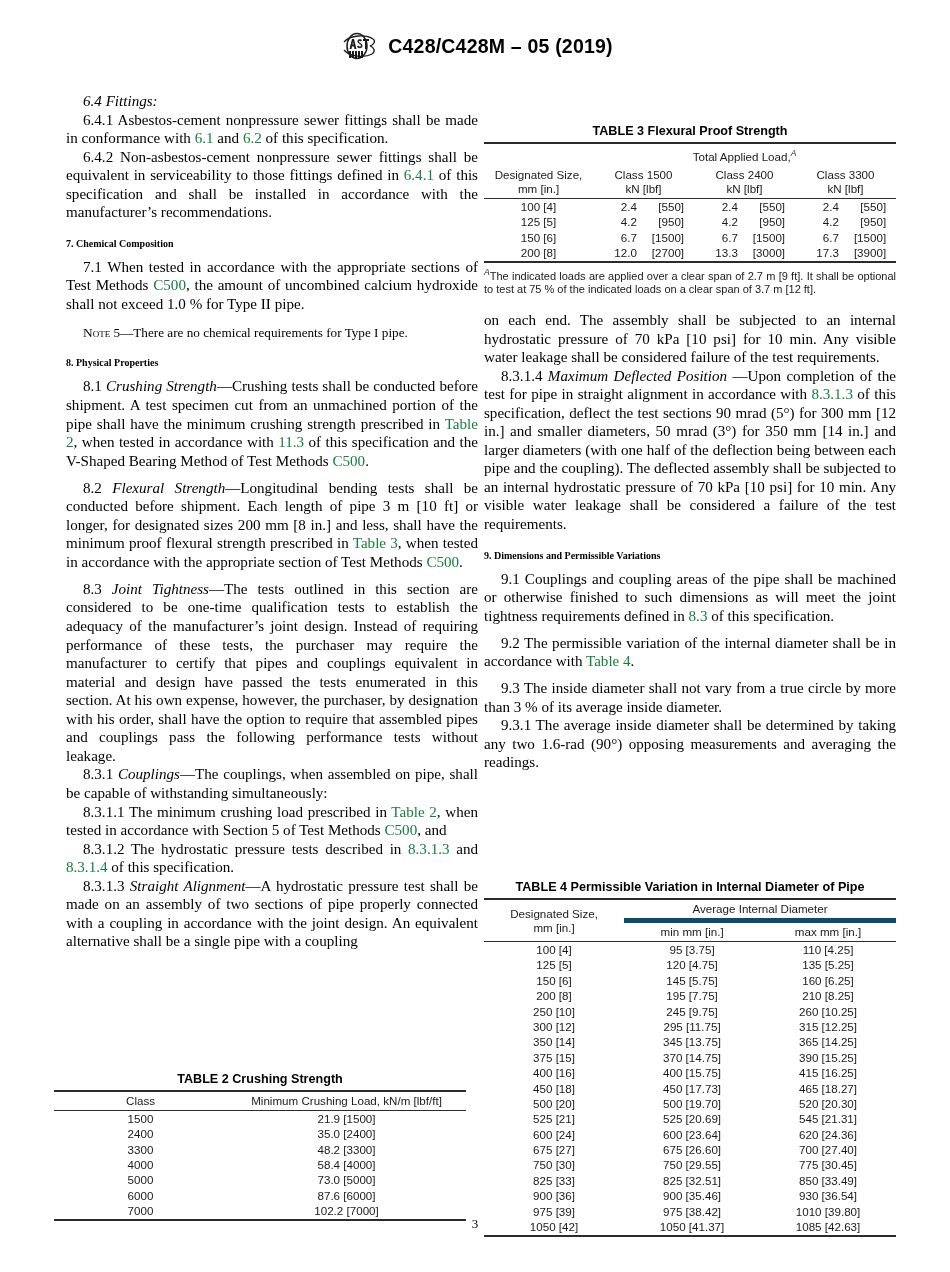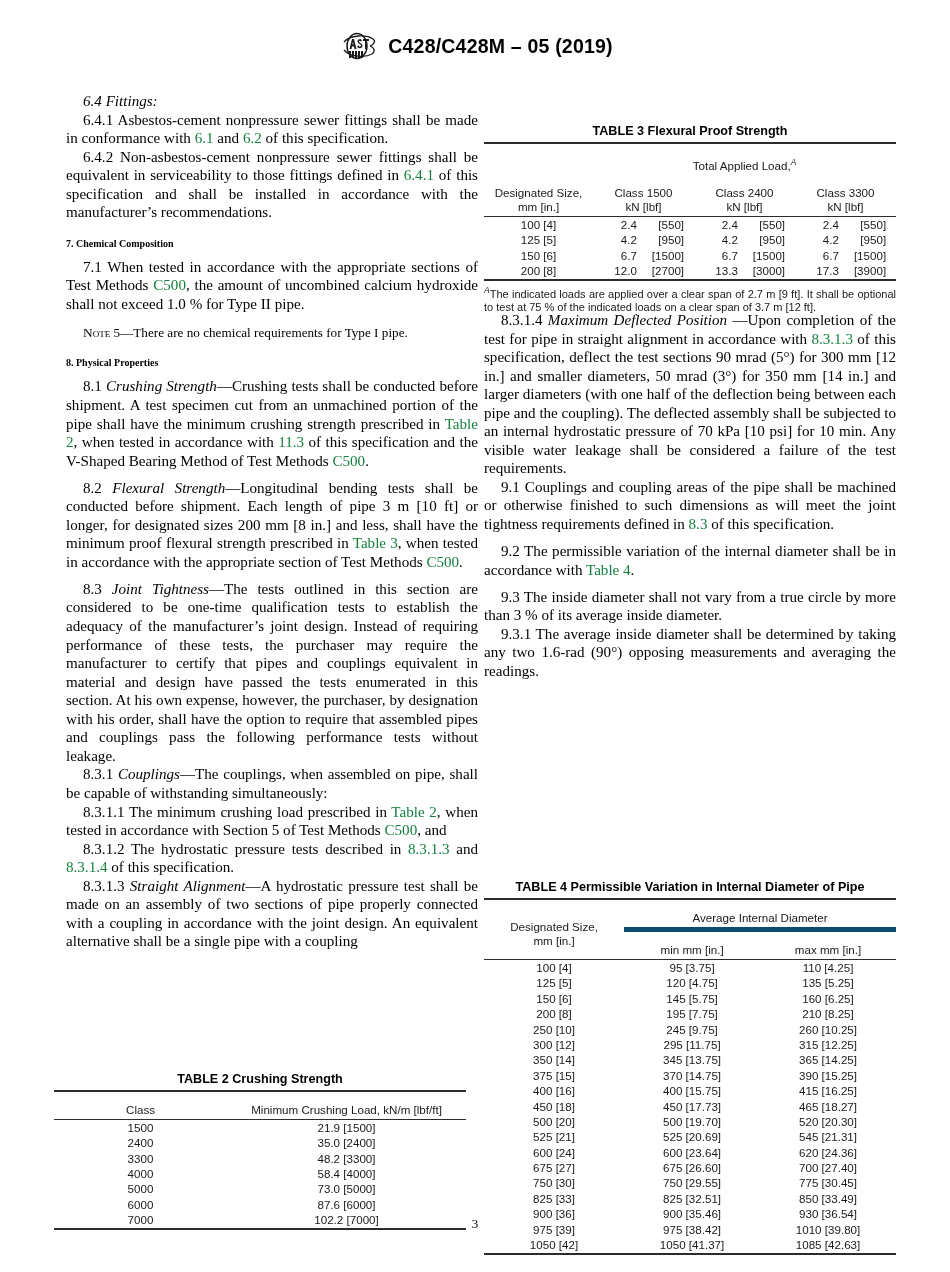--- a/index.html
+++ b/index.html
@@ -121,21 +121,21 @@
     border-top: 2.4px solid #2b2b2b;
   }
   .rule-thin {
     border-top: 1px solid #2b2b2b;
   }
   .rule-bottom {
     border-top: 2.4px solid #2b2b2b;
   }
   tr.hdr td {
     text-align: center;
-    padding: 11px 0 2px 0;
+    padding: 2px 0 2px 0;
   }
   tr.hdr td.span-under {
     border-bottom: 5px solid #0c4a6e;
   }
   tr.datarow td {
     text-align: center;
     padding: 0.6px 0;
   }
   .pair {
     display: inline-block;
@@ -259,25 +259,27 @@
       </p>
 
       <p class="body">
         <span>8.3.1.3 </span><span class="it">Straight Alignment</span><span>—A hydrostatic pressure test shall be made on an assembly of two sections of pipe properly connected with a coupling in accordance with the joint design. An equivalent alternative shall be a single pipe with a coupling</span>
       </p>
 
     </div>
 
     <div class="col col-right" style="top:219px; position:absolute;">
 
+      <p class="body noindent">on each end. The assembly shall be subjected to an internal hydrostatic pressure of 70 kPa [10 psi] for 10 min. Any visible water leakage shall be considered failure of the test requirements.</p>
 
       <p class="body">
         <span>8.3.1.4 </span><span class="it">Maximum Deflected Position </span><span>—Upon completion of the test for pipe in straight alignment in accordance with </span><span class="ref">8.3.1.3</span><span> of this specification, deflect the test sections 90 mrad (5°) for 300 mm [12 in.] and smaller diameters, 50 mrad (3°) for 350 mm [14 in.] and larger diameters (with one half of the deflection being between each pipe and the coupling). The deflected assembly shall be subjected to an internal hydrostatic pressure of 70 kPa [10 psi] for 10 min. Any visible water leakage shall be considered a failure of the test requirements.</span>
       </p>
 
+      <h2 class="section">9.  Dimensions and Permissible Variations</h2>
 
       <p class="body">
         <span>9.1  Couplings and coupling areas of the pipe shall be machined or otherwise finished to such dimensions as will meet the joint tightness requirements defined in </span><span class="ref">8.3</span><span> of this specification.</span>
       </p>
 
       <p class="body gap-before">
         <span>9.2  The permissible variation of the internal diameter shall be in accordance with </span><span class="ref">Table 4</span><span>.</span>
       </p>
 
       <p class="body gap-before">9.3  The inside diameter shall not vary from a true circle by more than 3 % of its average inside diameter.</p>

